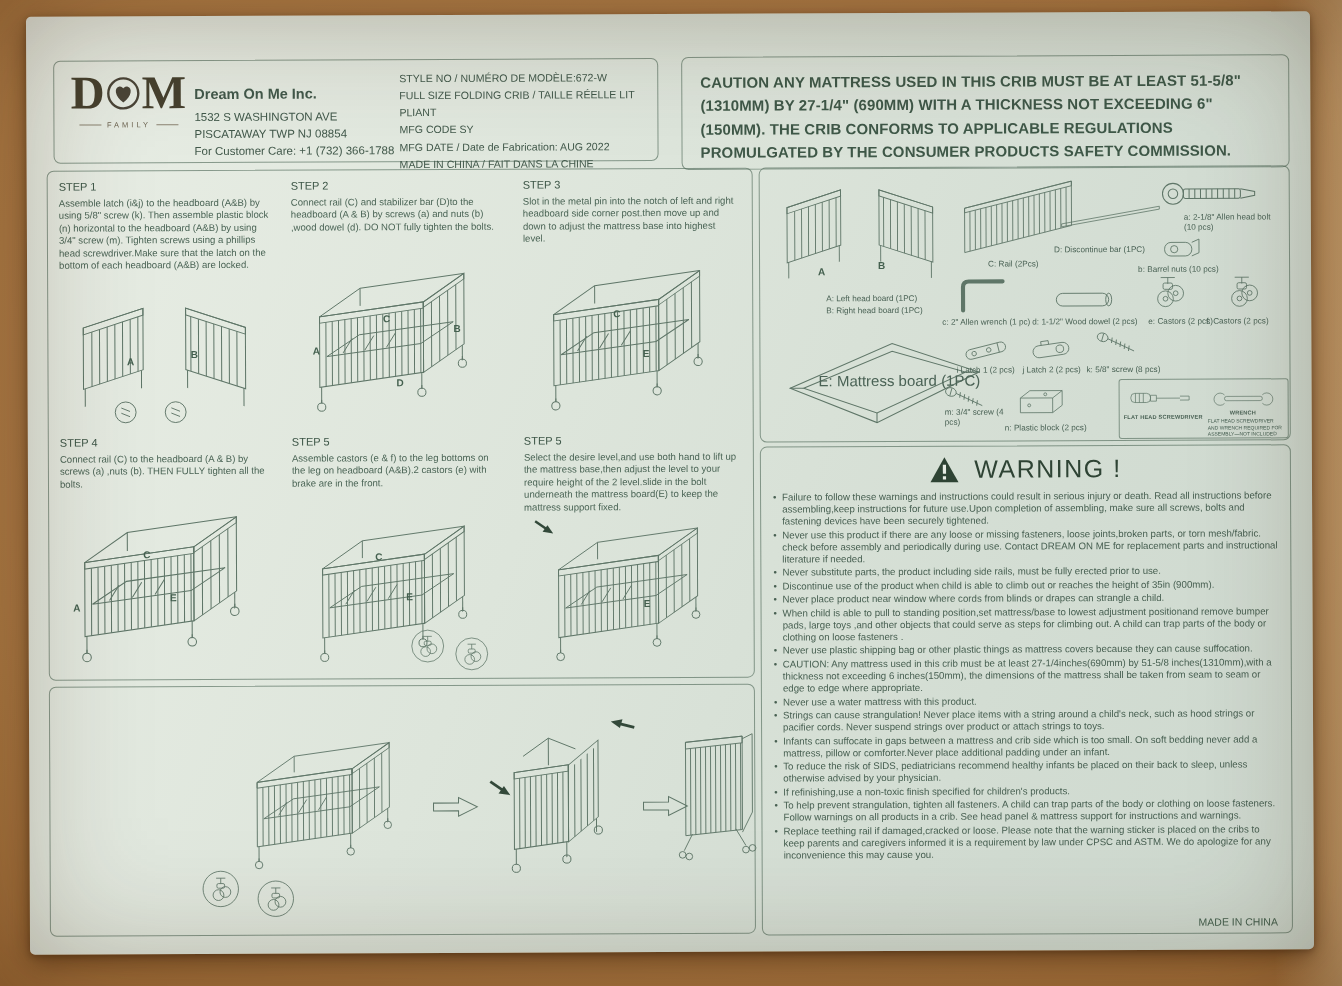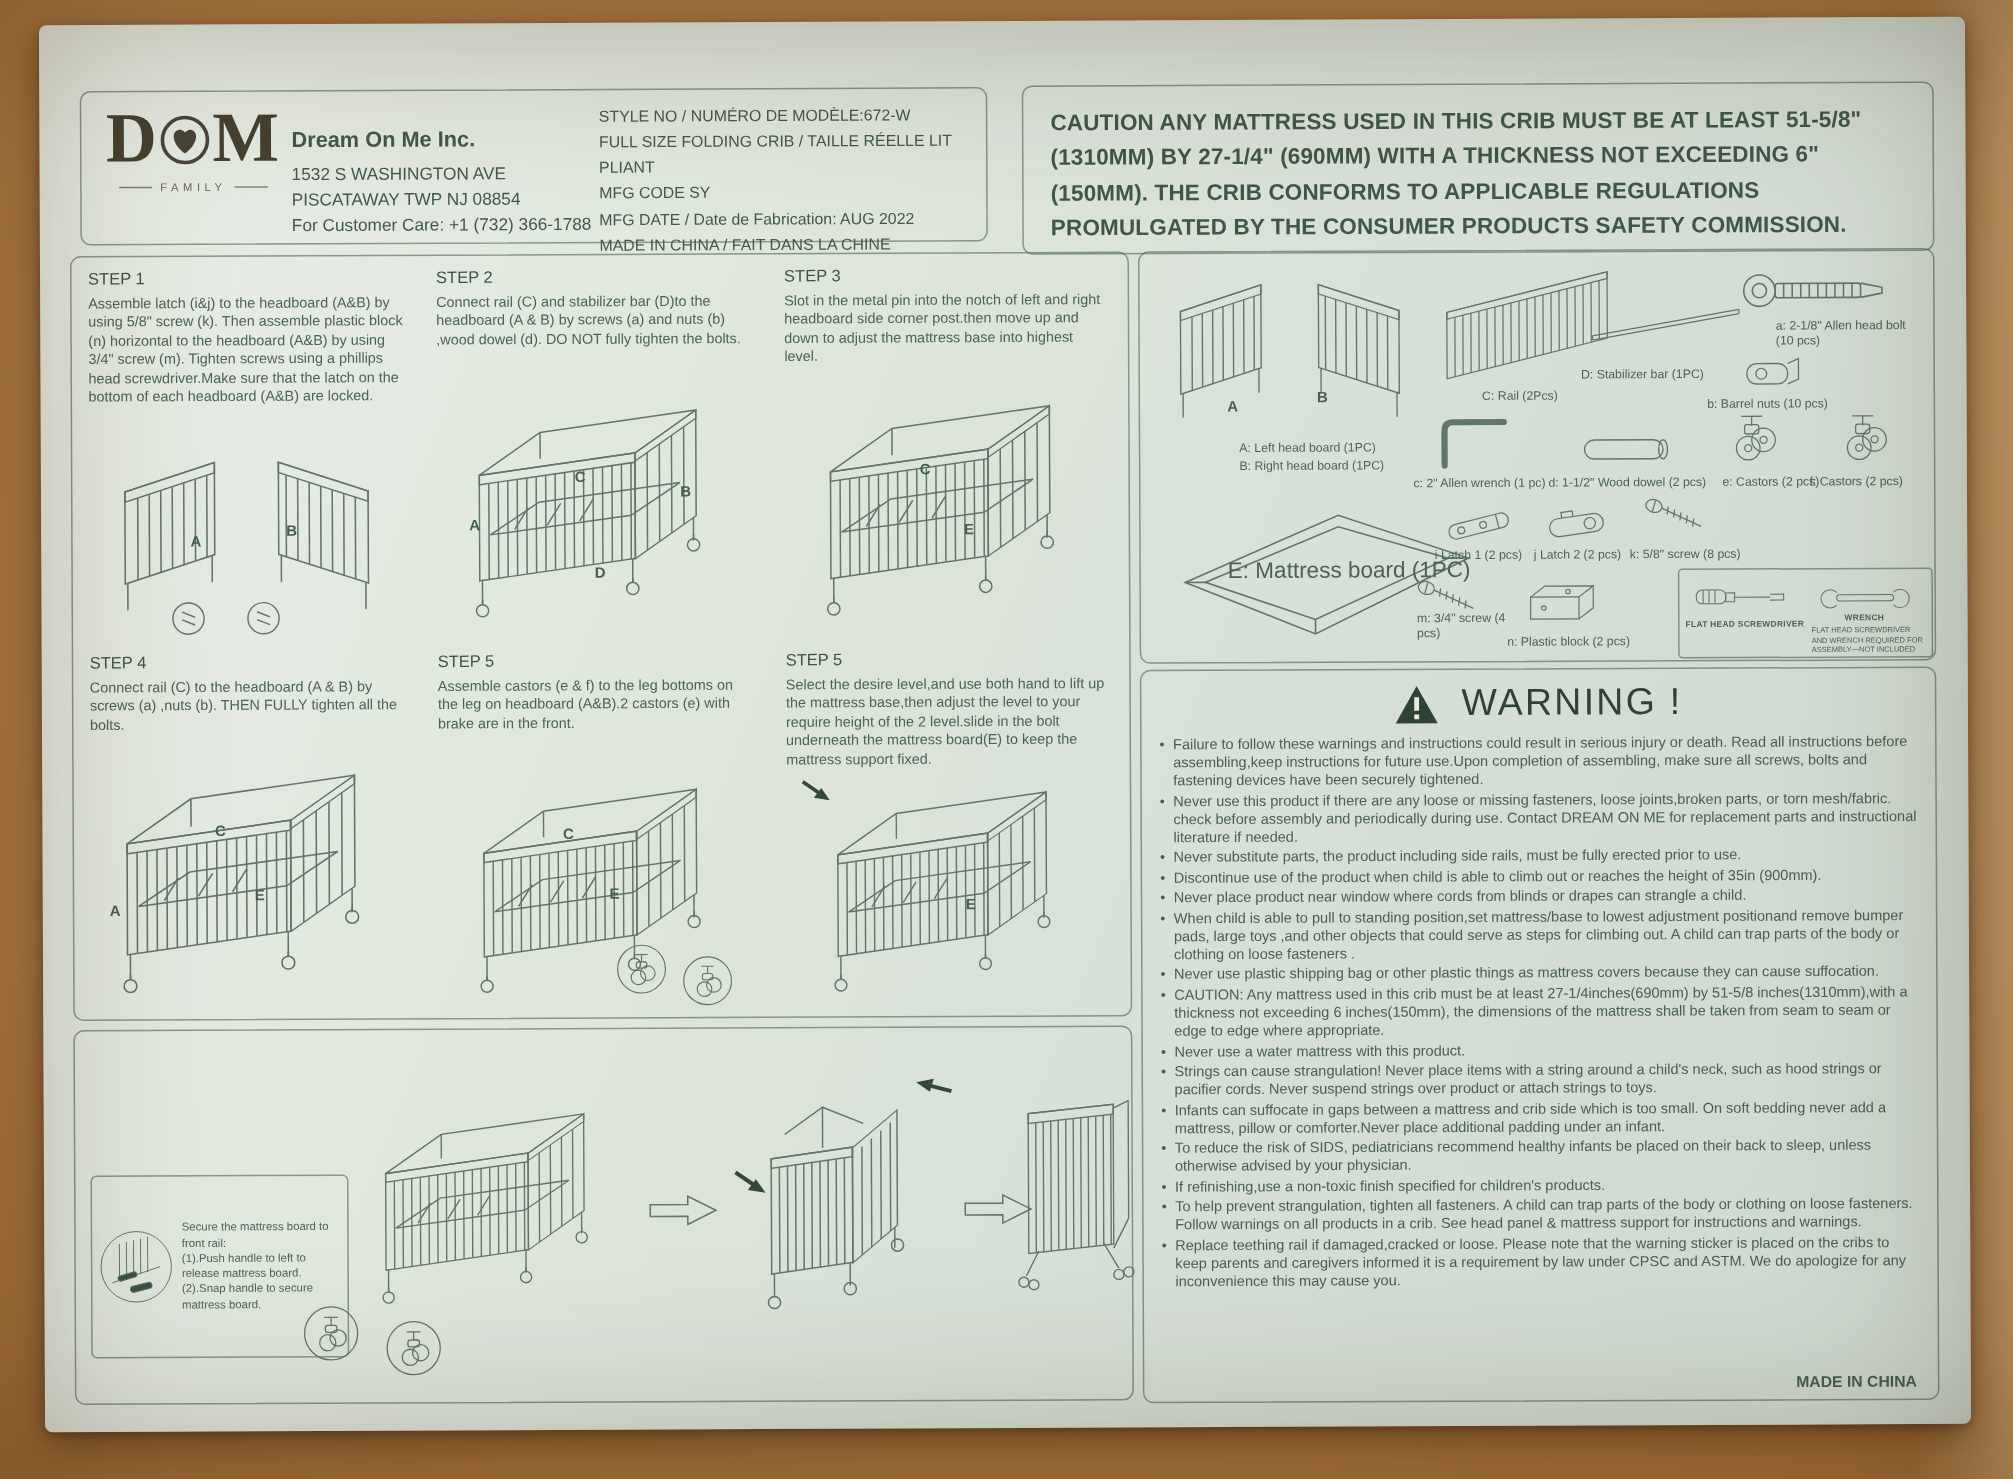--- a/index.html
+++ b/index.html
@@ -50,21 +50,21 @@
   .tools-box{position:absolute;left:358px;top:212px;width:168px;height:58px;border:1px solid rgba(72,99,82,.6);
     border-radius:3px}
   .tools-box .tl{position:absolute;font-size:5.6px;font-weight:700;color:#4a6255;letter-spacing:.2px}
   .tools-box .tn{position:absolute;font-size:5px;line-height:1.3;color:#4a6255}
   
   .warn-title{display:flex;align-items:center;justify-content:center;gap:14px;margin:8px 0 7px}
   .warn-title span{font-size:25px;font-weight:400;letter-spacing:1.5px;color:#2e4334}
   .wlist{padding:0 10px 0 12px}
   .witem{position:relative;padding-left:9px;font-size:9.7px;line-height:1.24;color:#486052;margin-bottom:1.5px}
   .witem::before{content:"\2022";position:absolute;left:0;top:0}
-  .made-in{position:absolute;right:14px;bottom:5px;font-size:10.5px;font-weight:700;color:#44604f}
+  .made-in{position:absolute;right:14px;bottom:5px;font-size:10.5px;font-weight:400;color:#44604f}
 </style>
 </head>
 <body>
 
 <svg width="0" height="0" style="position:absolute">
   <defs>
     <symbol id="hb-pair" viewBox="0 0 220 150">
       <g fill="none" stroke="#5f7668" stroke-width="1.2">
         <g transform="translate(15,38) skewY(-18)">
           <rect x="0" y="0" width="70" height="72"></rect>
@@ -401,30 +401,20 @@
               <use href="#arrow-solid"></use>
             </svg>
           <span class="dlabel" style="left:55%;top:54%">E</span>
         </div>
       </div>
 
     </div>
   </div>
 
   <div class="box" style="left:20px;top:670px;width:706px;height:250px">
-    <div class="fold-inset">
-      <svg class="lineart" width="80" height="88" viewBox="0 0 88 96">
-          <use href="#mag-inset"></use>
-        </svg>
-      <div class="txt">
-        <div>Secure the mattress board to front rail:</div>
-        <div>(1).Push handle to left to release mattress board.</div>
-        <div>(2).Snap handle to secure mattress board.</div>
-      </div>
-    </div>
     <svg class="lineart fpos" style="left:182px;top:45px" width="190" height="150" viewBox="0 0 230 175">
         <use href="#crib"></use>
       </svg>
     <svg class="lineart fpos" style="left:150px;top:182px" width="40" height="40" viewBox="0 0 52 52">
         <use href="#mag-castor"></use>
       </svg>
     <svg class="lineart fpos" style="left:205px;top:192px" width="40" height="40" viewBox="0 0 52 52">
         <use href="#mag-castor"></use>
       </svg>
     <svg class="lineart fpos" style="left:380px;top:108px" width="50" height="26" viewBox="0 0 64 32">
@@ -457,21 +447,21 @@
     <div class="plabel" style="left:66px;top:138px">B: Right head board (1PC)</div>
 
     <svg class="lineart fpos" style="left:193px;top:10px" width="135" height="84" viewBox="0 0 170 110">
         <use href="#rail"></use>
       </svg>
     <div class="plabel" style="left:228px;top:92px">C: Rail (2Pcs)</div>
 
     <svg class="lineart fpos" style="left:296px;top:32px" width="115" height="32" viewBox="0 0 160 40">
         <use href="#stab"></use>
       </svg>
-    <div class="plabel" style="left:294px;top:78px">D: Stabilizer bar (1PC)</div>
+    <div class="plabel" style="left:294px;top:78px">D: Discontinue bar (1PC)</div>
 
     <svg class="lineart fpos" style="left:392px;top:8px" width="126" height="38" viewBox="0 0 120 40">
         <use href="#p-bolt"></use>
       </svg>
     <div class="plabel" style="left:424px;top:46px;width:100px">a: 2-1/8" Allen head bolt (10 pcs)</div>
 
     <svg class="lineart fpos" style="left:394px;top:66px" width="58" height="32" viewBox="0 0 70 40">
         <use href="#p-barrelnut"></use>
       </svg>
     <div class="plabel" style="left:378px;top:98px">b: Barrel nuts (10 pcs)</div>

